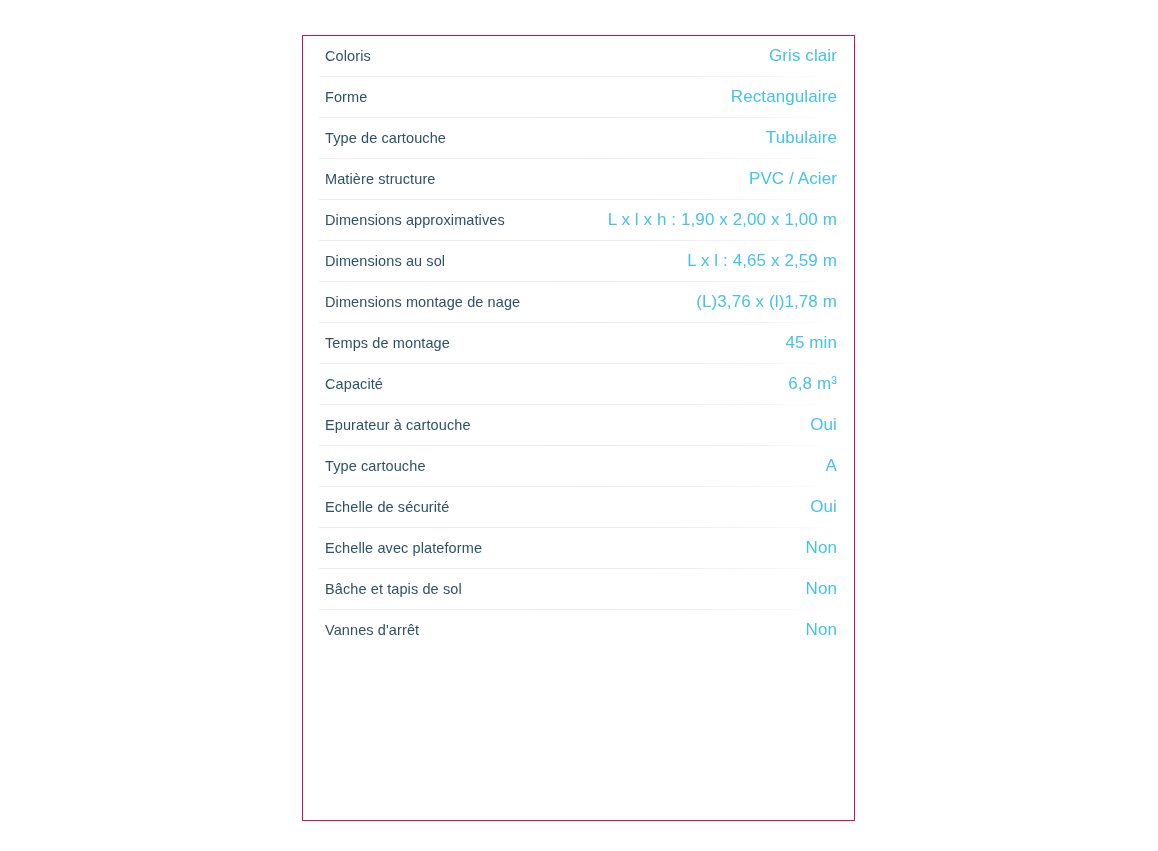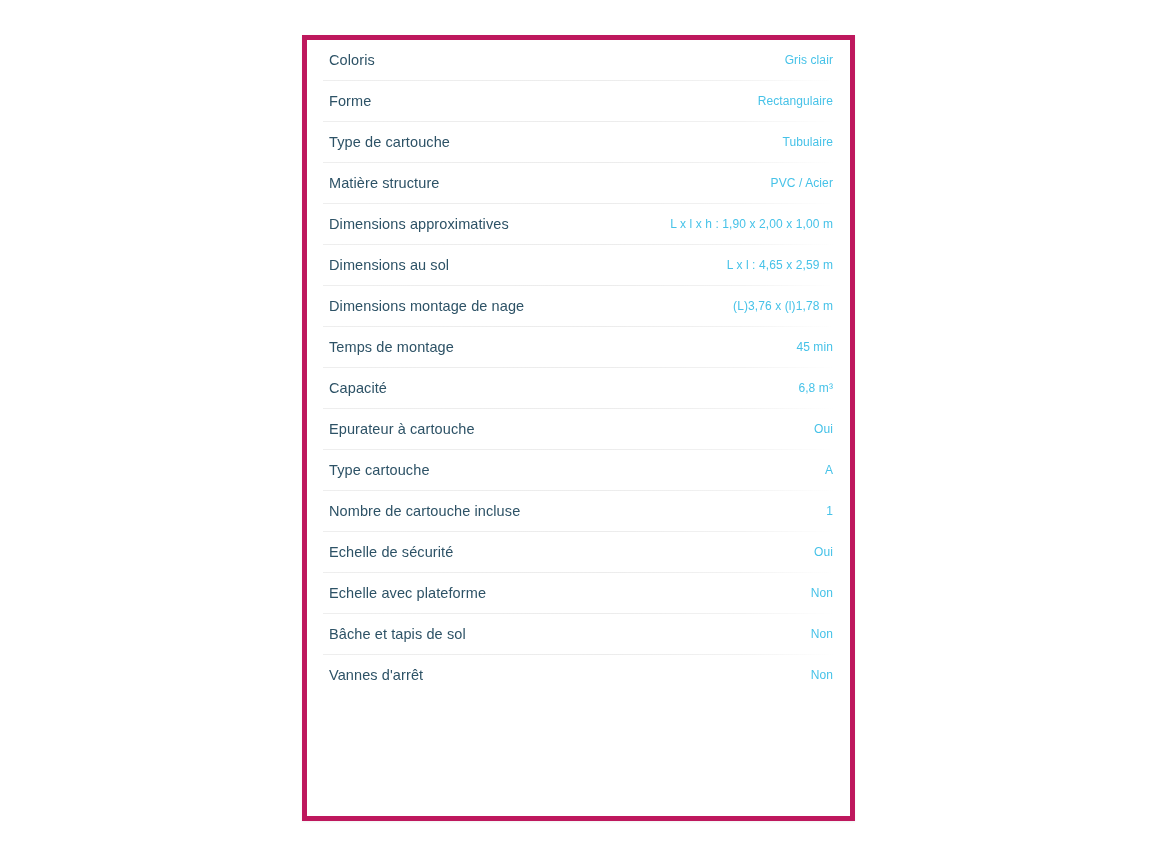--- a/index.html
+++ b/index.html
@@ -17,21 +17,21 @@
   }
 
   #spec-card {
     position: absolute;
     left: 302px;
     top: 35px;
     width: 553px;
     height: 786px;
     box-sizing: border-box;
     background: #ffffff;
-    border: 5px solid #be185d;
+    border: 1px solid #be185d;
     box-shadow: 0 1px 2px rgba(0,0,0,0.06);
   }
 
   .spec-list {
     list-style: none;
     margin: 0;
     padding: 0 16px;
   }
 
   .spec-row {
@@ -65,21 +65,21 @@
   .spec-label {
     color: #2d5266;
     font-size: 14.5px;
     letter-spacing: 0.1px;
     line-height: 1.2;
     white-space: nowrap;
   }
 
   .spec-value {
     color: #46c2e8;
-    font-size: 12px;
+    font-size: 17px;
     letter-spacing: 0.1px;
     line-height: 1.2;
     white-space: nowrap;
     text-align: left;
   }
 </style>
 </head>
 <body>
 
 <div id="spec-card">
@@ -122,24 +122,20 @@
       </li>
       <li class="spec-row">
         <span class="spec-label">Epurateur à cartouche</span>
         <span class="spec-value">Oui</span>
       </li>
       <li class="spec-row">
         <span class="spec-label">Type cartouche</span>
         <span class="spec-value">A</span>
       </li>
       <li class="spec-row">
-        <span class="spec-label">Nombre de cartouche incluse</span>
-        <span class="spec-value">1</span>
-      </li>
-      <li class="spec-row">
         <span class="spec-label">Echelle de sécurité</span>
         <span class="spec-value">Oui</span>
       </li>
       <li class="spec-row">
         <span class="spec-label">Echelle avec plateforme</span>
         <span class="spec-value">Non</span>
       </li>
       <li class="spec-row">
         <span class="spec-label">Bâche et tapis de sol</span>
         <span class="spec-value">Non</span>

